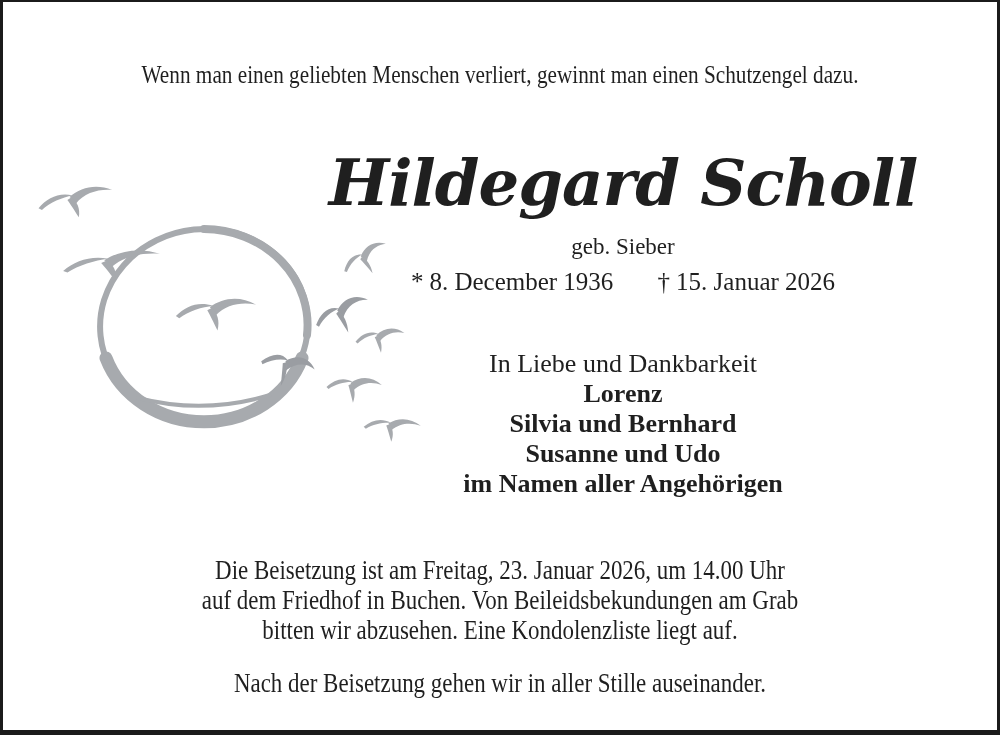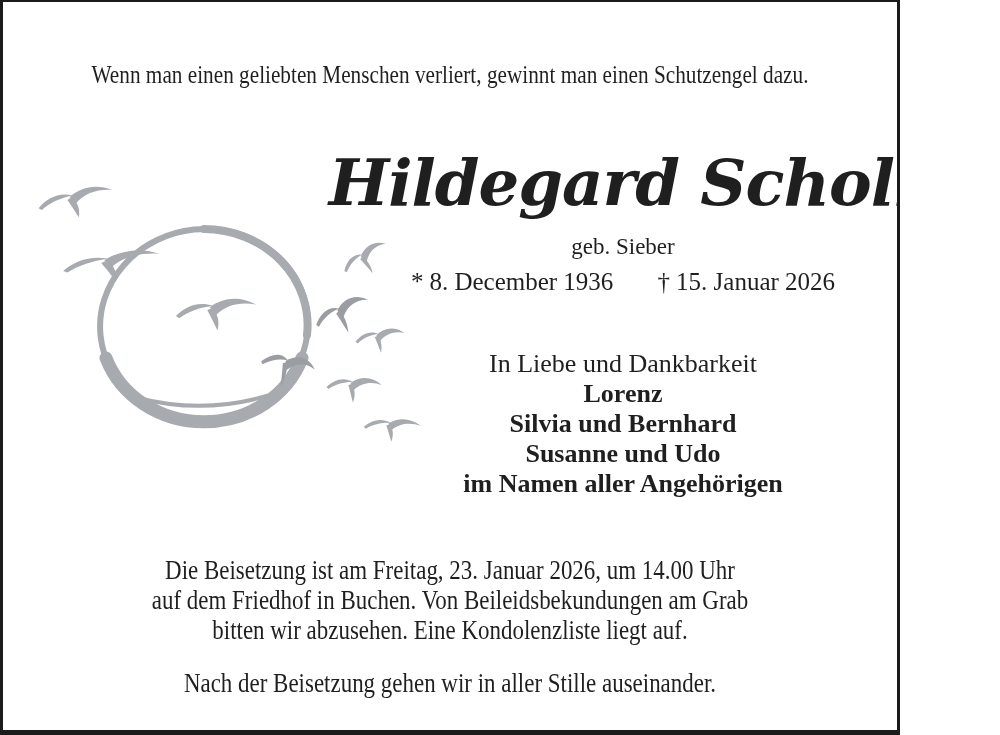--- a/index.html
+++ b/index.html
@@ -1,18 +1,18 @@
 <!DOCTYPE html>
 <html><head>
 <meta charset="utf-8">
 <style>
   html, body { margin: 0; padding: 0; background: #ffffff; }
   .page {
     position: relative;
-    width: 900px;
+    width: 1000px;
     height: 735px;
     box-sizing: border-box;
     background: #ffffff;
     border-style: solid;
     border-color: #1b1b1b;
     border-width: 2px 3px 5px 3px;
     font-family: "Liberation Serif", serif;
     color: #1f1f1f;
     overflow: hidden;
   }

